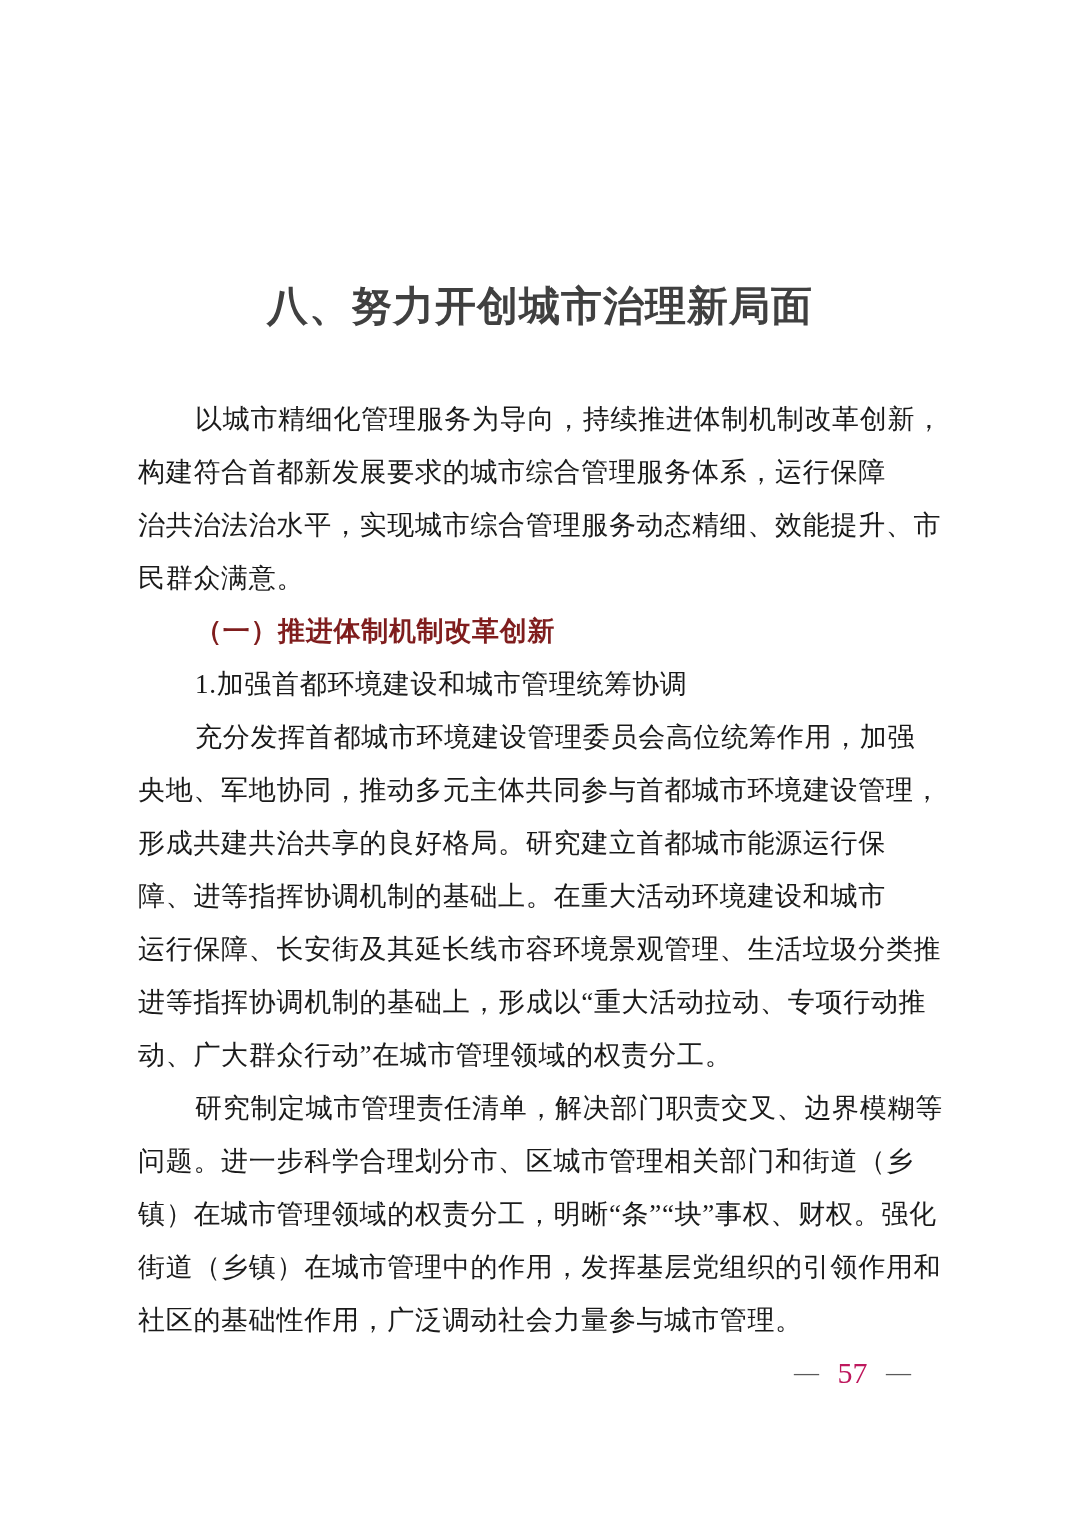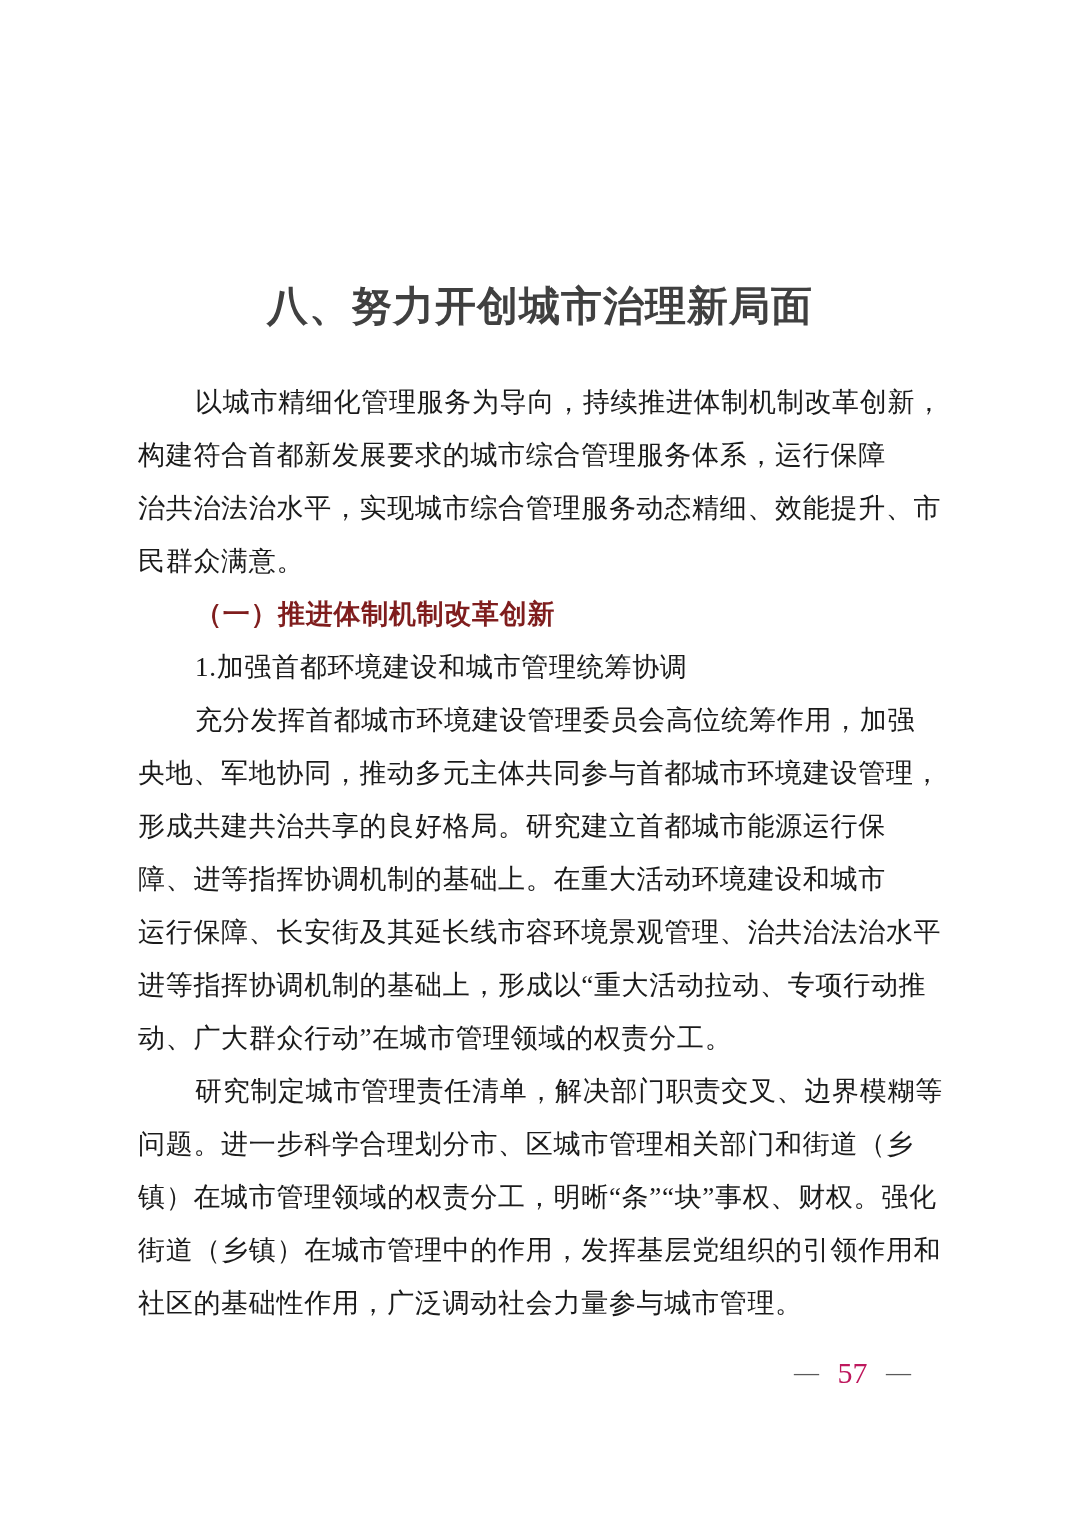--- a/index.html
+++ b/index.html
@@ -24,21 +24,21 @@
     margin: 0;
     text-align: center;
     font-size: 41px;
     line-height: 48px;
     font-weight: 700;
     letter-spacing: 1px;
     color: #404040;
   }
   .body-block {
     position: absolute;
-    top: 376px;
+    top: 393px;
     left: 138px;
     width: 802px;
   }
   .line {
     margin: 0;
     height: 53px;
     line-height: 53px;
     font-size: 27px;
     letter-spacing: 0.7px;
     white-space: nowrap;
@@ -85,21 +85,21 @@
     <p class="line">治共治法治水平，实现城市综合管理服务动态精细、效能提升、市</p>
     <p class="line">民群众满意。</p>
 
     <p class="line indent h1">（一）推进体制机制改革创新</p>
     <p class="line indent">1.加强首都环境建设和城市管理统筹协调</p>
 
     <p class="line indent">充分发挥首都城市环境建设管理委员会高位统筹作用，加强</p>
     <p class="line">央地、军地协同，推动多元主体共同参与首都城市环境建设管理，</p>
     <p class="line">形成共建共治共享的良好格局。研究建立首都城市能源运行保</p>
     <p class="line">障、进等指挥协调机制的基础上。在重大活动环境建设和城市</p>
-    <p class="line">运行保障、长安街及其延长线市容环境景观管理、治共治法治水平</p>
+    <p class="line">运行保障、长安街及其延长线市容环境景观管理、生活垃圾分类推</p>
     <p class="line">进等指挥协调机制的基础上，形成以“重大活动拉动、专项行动推</p>
     <p class="line">动、广大群众行动”在城市管理领域的权责分工。</p>
 
     <p class="line indent">研究制定城市管理责任清单，解决部门职责交叉、边界模糊等</p>
     <p class="line">问题。进一步科学合理划分市、区城市管理相关部门和街道（乡</p>
     <p class="line">镇）在城市管理领域的权责分工，明晰“条”“块”事权、财权。强化</p>
     <p class="line">街道（乡镇）在城市管理中的作用，发挥基层党组织的引领作用和</p>
     <p class="line">社区的基础性作用，广泛调动社会力量参与城市管理。</p>
   </div>
 

